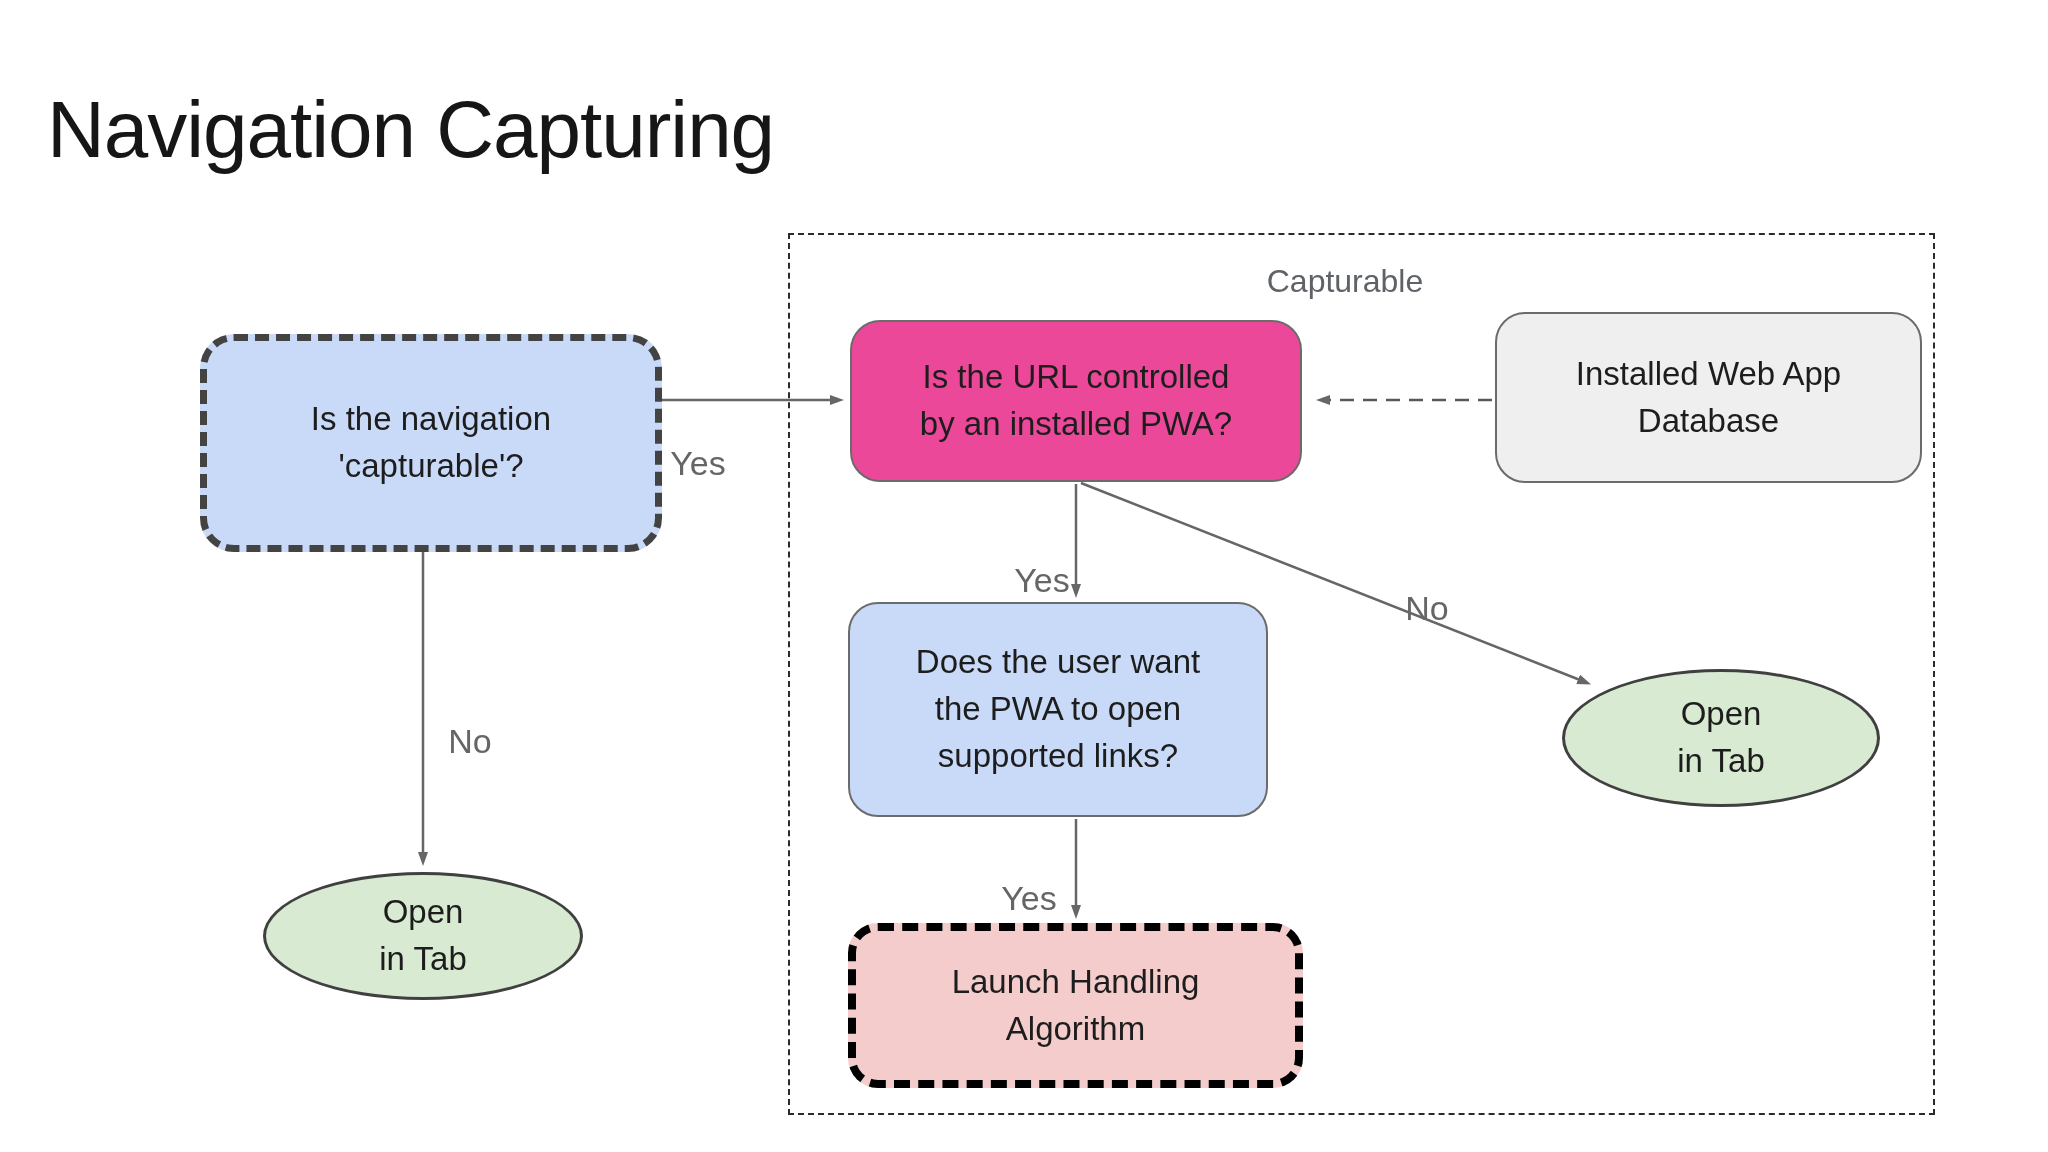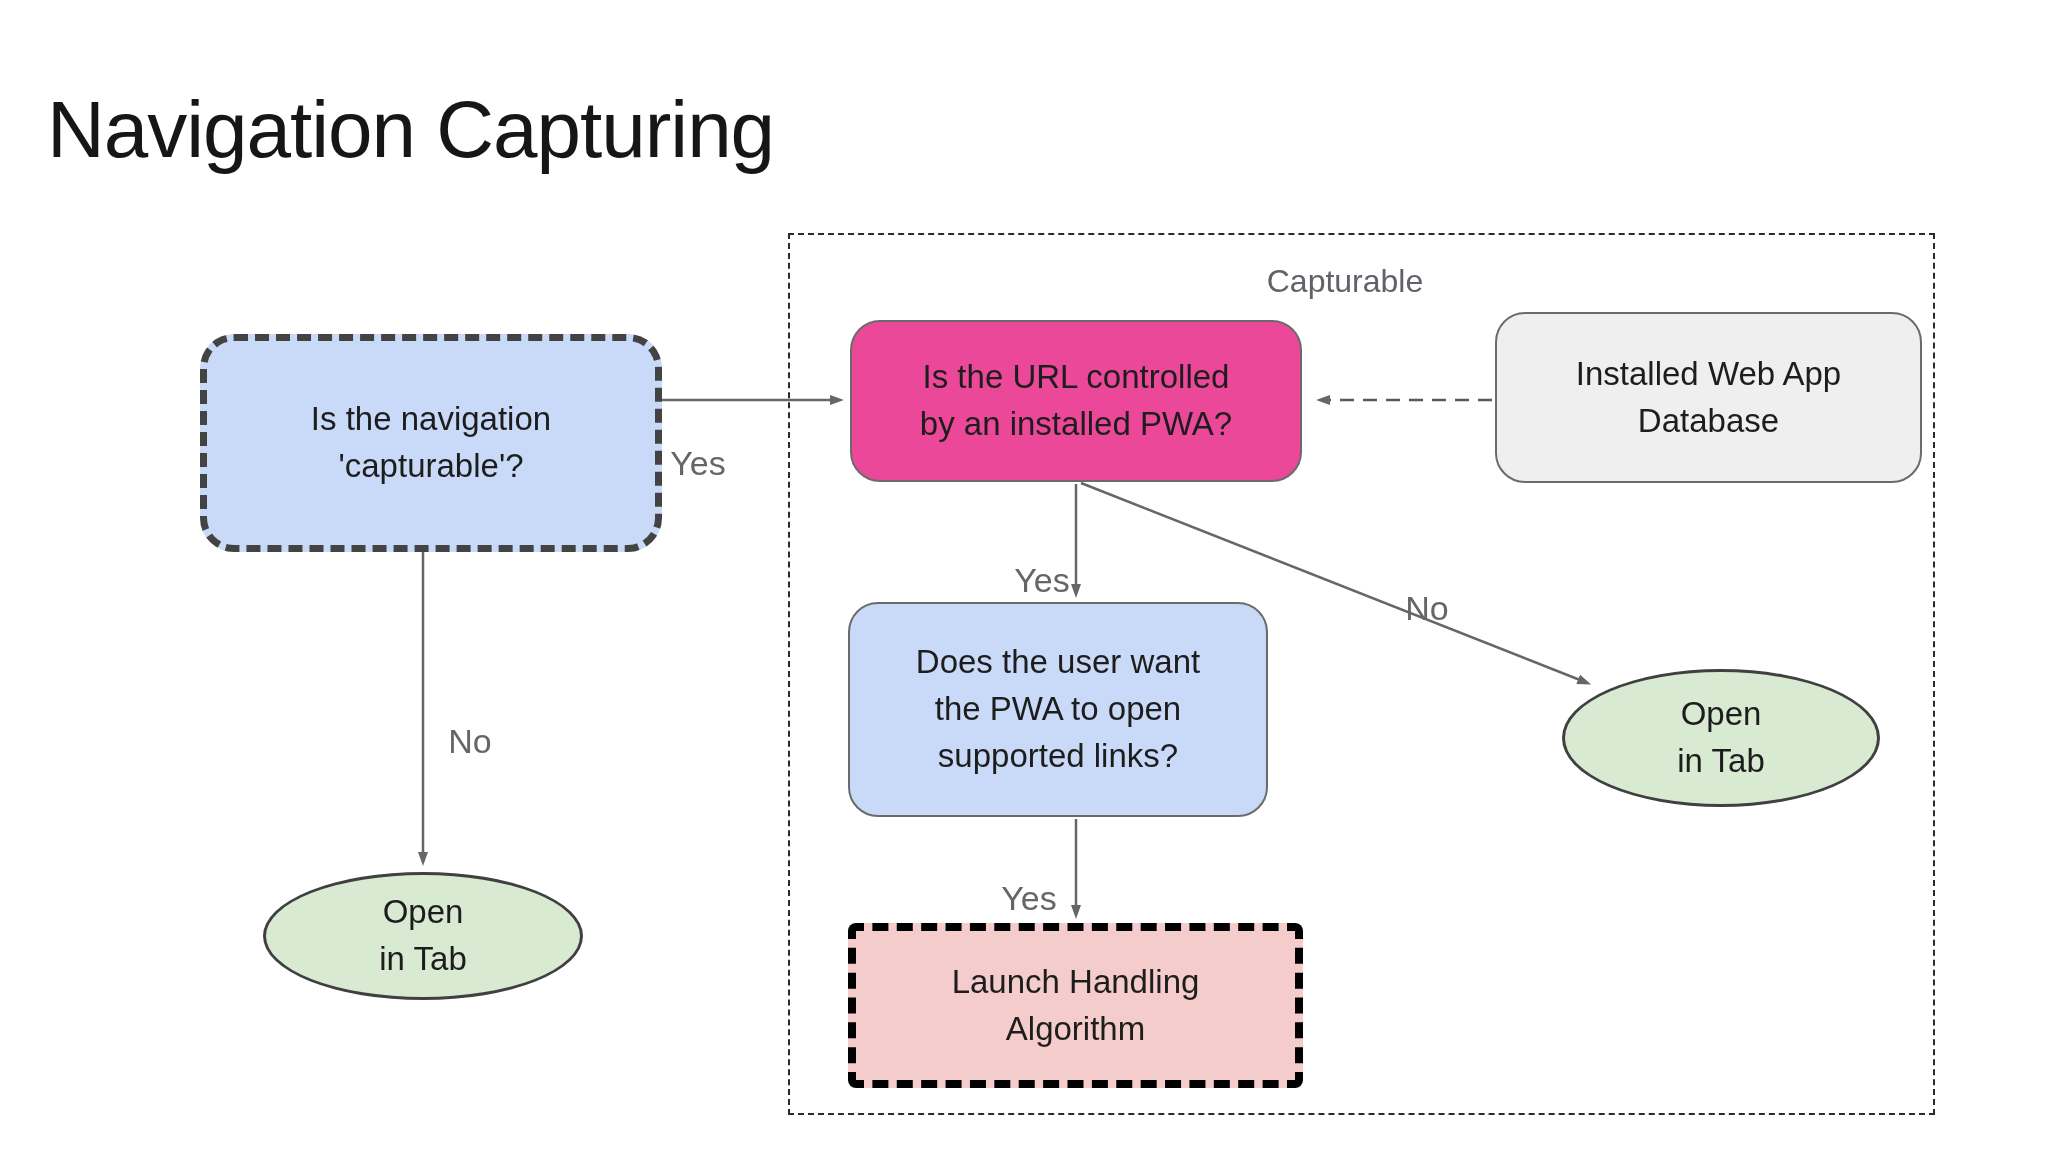--- a/index.html
+++ b/index.html
@@ -43,21 +43,21 @@
     align-items: center;
     justify-content: center;
     text-align: center;
     white-space: pre-line;
     font-size: 33px;
     line-height: 1.42;
     color: #1d1d1d;
   }
   .rect-thin  { border: 2px solid #6b6b6b; border-radius: 30px; }
   .rect-dash-gray  { border: 7px dashed #434343; border-radius: 34px; }
-  .rect-dash-black { border: 8px dashed #000000; border-radius: 8px; }
+  .rect-dash-black { border: 8px dashed #000000; border-radius: 30px; }
   .ellipse { border: 3px solid #404040; border-radius: 50%; }
 
   .node-start   { left: 200px;  top: 290px; width: 462px; height: 218px; margin-top: 44px; }
   .node-url     { left: 850px;  top: 320px; width: 452px; height: 162px; }
   .node-db      { left: 1495px; top: 312px; width: 427px; height: 171px; }
   .node-want    { left: 848px;  top: 602px; width: 420px; height: 215px; }
   .node-launch  { left: 848px;  top: 923px; width: 455px; height: 165px; }
   .node-tab-l   { left: 263px;  top: 872px; width: 320px; height: 128px; }
   .node-tab-r   { left: 1562px; top: 669px; width: 318px; height: 138px; }
 

